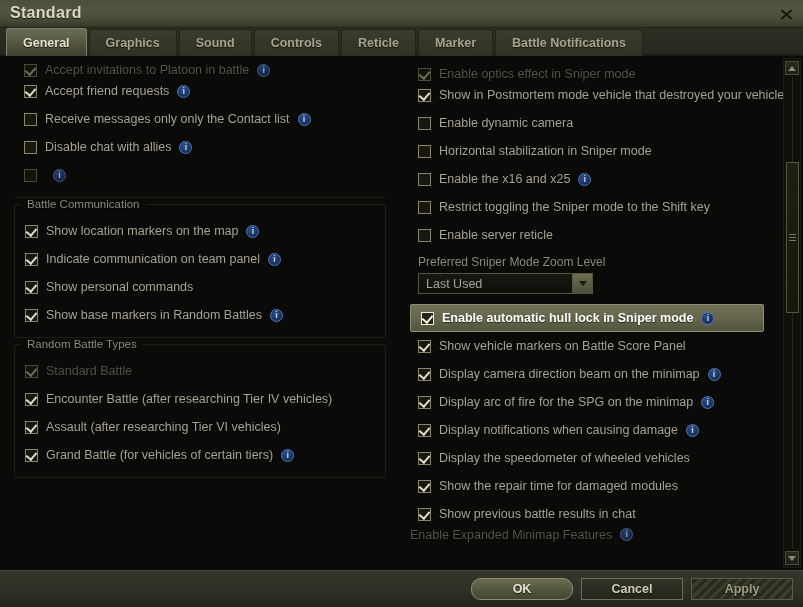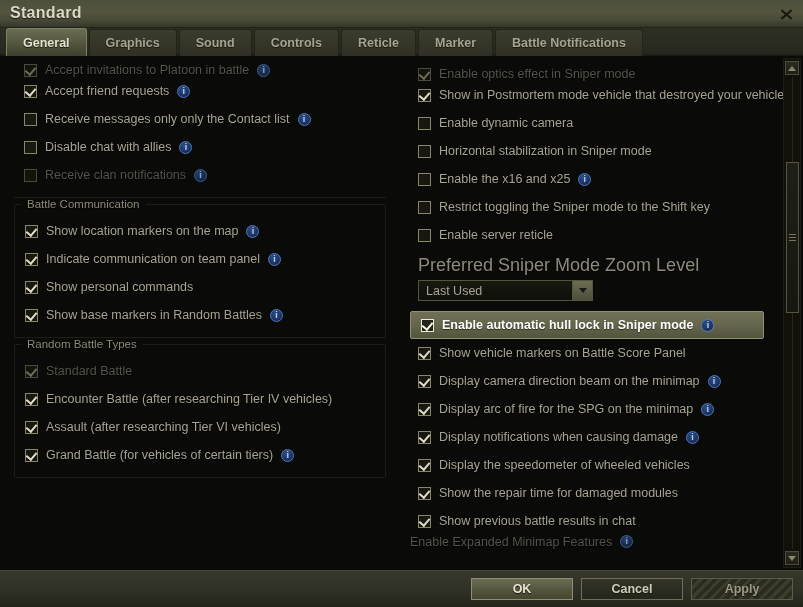--- a/index.html
+++ b/index.html
@@ -184,21 +184,21 @@
     text-shadow: 0 1px 1px #000;
   }
   .sep {
     height: 1px;
     background: #1d1e16;
     margin: 8px 0 0 0;
   }
 
   
   .field-label {
-    font-size: 18px;
+    font-size: 12px;
     color: #8e8b7c;
     padding: 6px 0 4px 10px;
     text-shadow: 0 1px 1px #000;
   }
   .dropdown {
     position: relative;
     margin-left: 10px;
     width: 175px; height: 21px;
     box-sizing: border-box;
     background: linear-gradient(180deg,#17180f 0%, #0e0f09 100%);
@@ -297,20 +297,21 @@
     display: flex; align-items: center; justify-content: center;
     font-size: 12.5px; font-weight: bold;
     color: #cfcbb9;
     cursor: pointer;
     text-shadow: 0 1px 1px #111208;
   }
   .btn-ok {
     background: linear-gradient(180deg,#6b6c53 0%, #55563f 52%, #44452f 100%);
     border-color: #8d8f70;
     color: #e6e2d0;
+    border-radius: 10px;
   }
   .btn-apply {
     color: #9d9a87;
     border-color: #5c5d47;
     background-image: repeating-linear-gradient(
       -45deg,
       #3c3d2d 0px, #3c3d2d 3px,
       #2a2b1f 3px, #2a2b1f 7px);
   }
 </style>
@@ -373,21 +374,20 @@
             <span class="lbl">Receive messages only only the Contact list</span>
             <span class="info">i</span>
           </div>
           <div class="row">
             <span class="cb"></span>
             <span class="lbl">Disable chat with allies</span>
             <span class="info">i</span>
           </div>
           <div class="row dim">
             <span class="cb"></span>
-            <span class="lbl">Receive clan notifications</span>
             <span class="info">i</span>
           </div>
           <div class="sep"></div>
         </div>
 
         <div class="group">
           <div class="group-title">Battle Communication</div>
           <div class="row">
             <span class="cb on"></span>
             <span class="lbl">Show location markers on the map</span>

